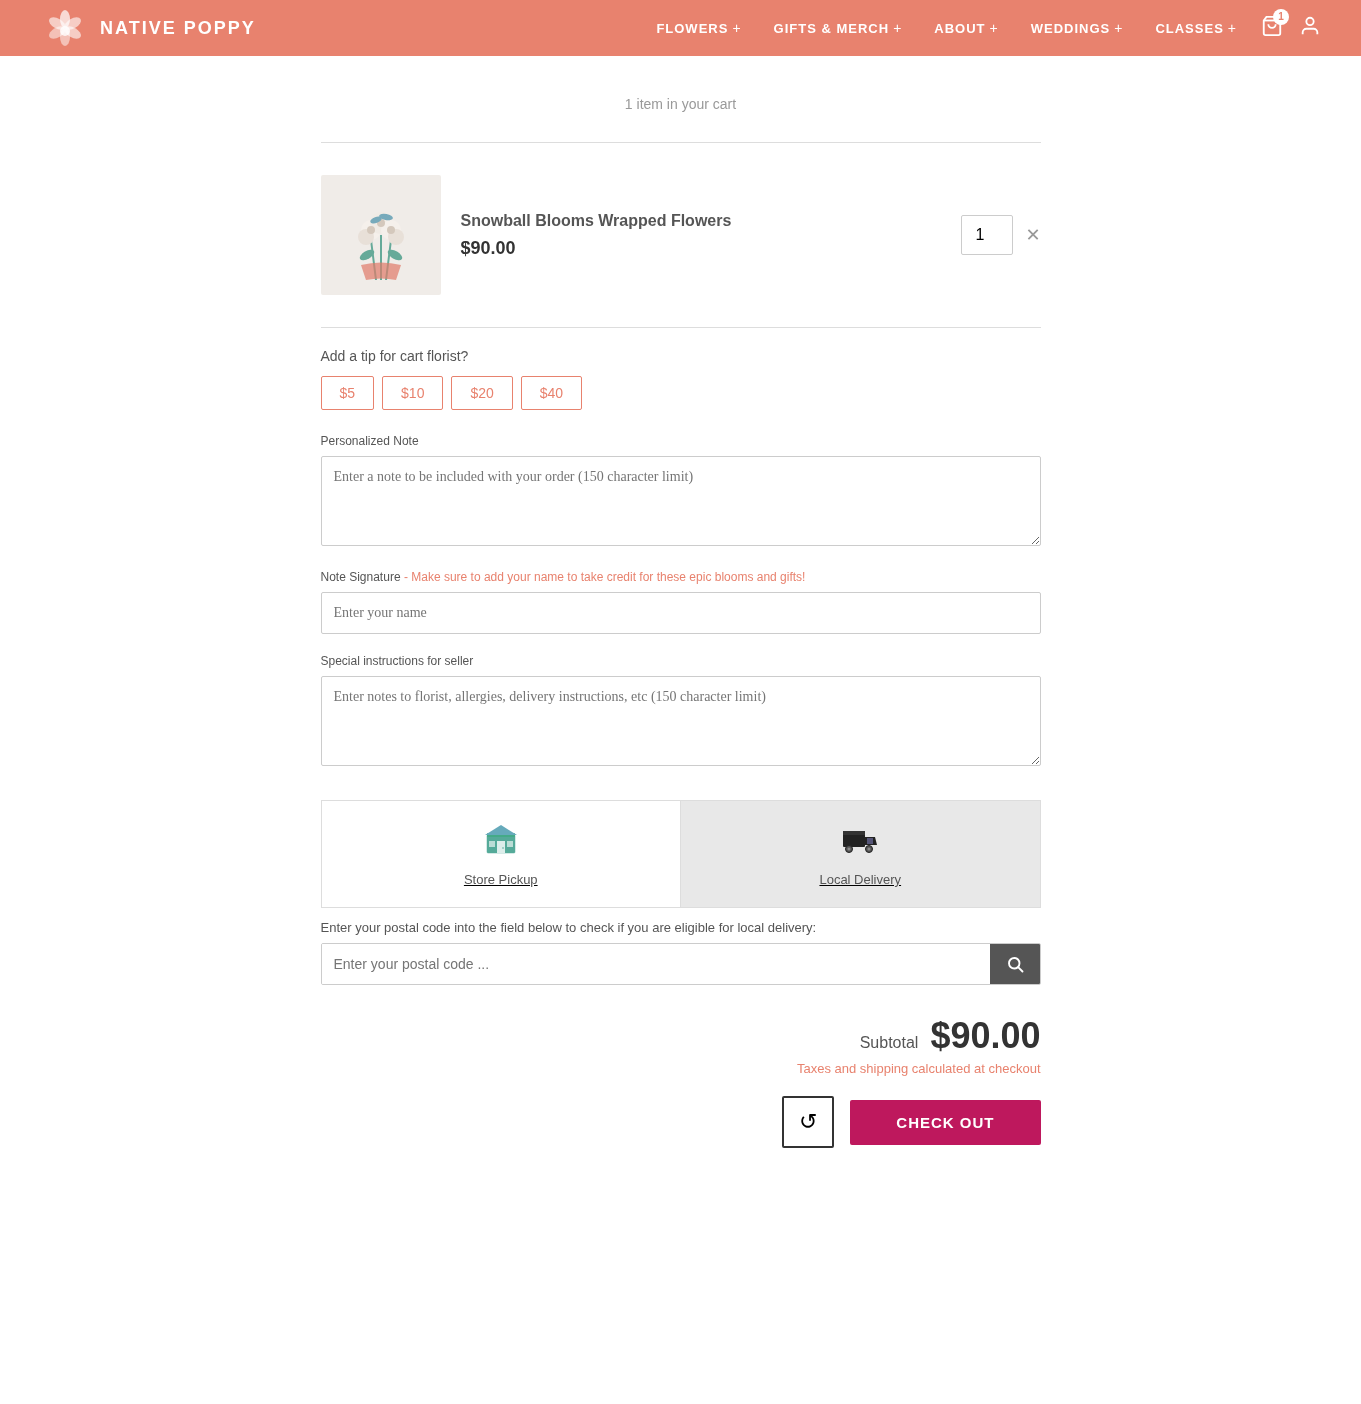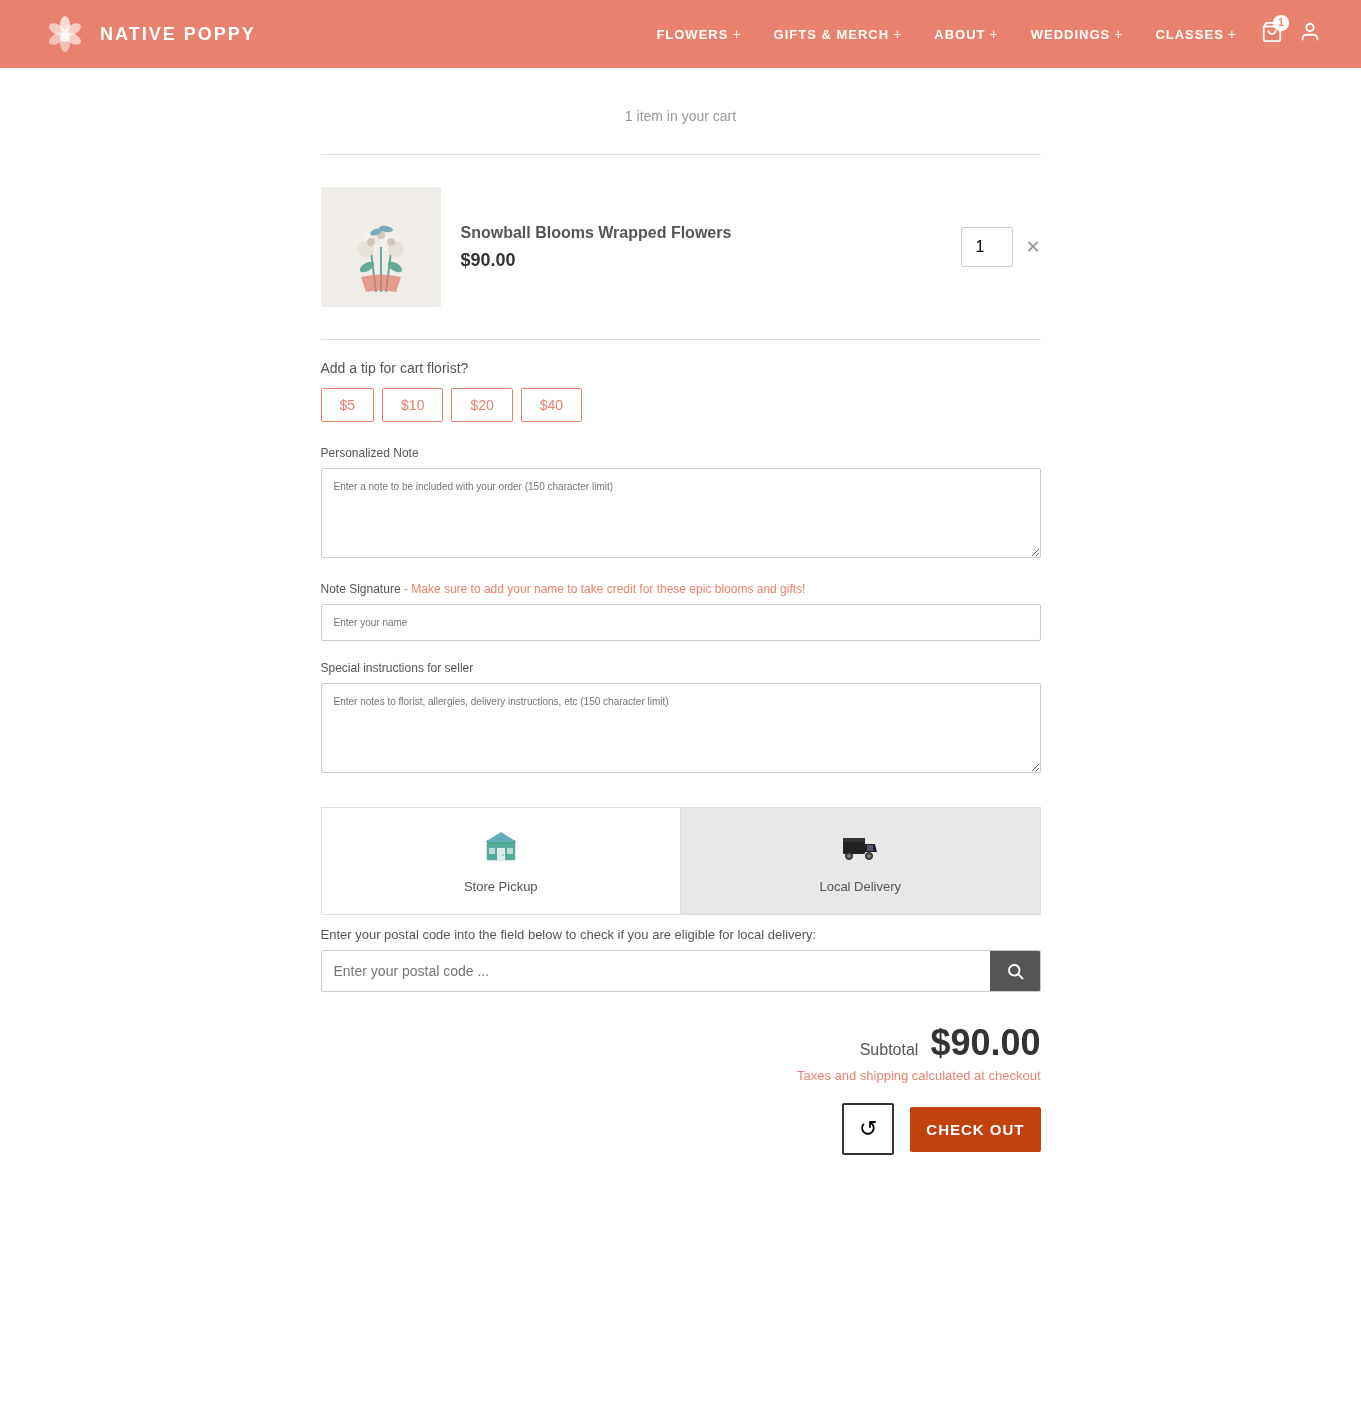--- a/index.html
+++ b/index.html
@@ -4,21 +4,21 @@
   <style>
     * { box-sizing: border-box; margin: 0; padding: 0; }
     body { font-family: Arial, sans-serif; background: #fff; color: #333; }
 
     
     .header {
       background-color: #e8826e;
       display: flex;
       align-items: center;
       padding: 0 40px;
-      height: 68px;
+      height: 56px;
     }
     .header-logo {
       display: flex;
       align-items: center;
       color: #fff;
       text-decoration: none;
       margin-right: auto;
     }
     .logo-icon {
       width: 50px;
@@ -194,24 +194,24 @@
       margin-top: 20px;
     }
     .field-label-highlight {
       color: #e8826e;
     }
     textarea.form-field, input.form-field {
       width: 100%;
       border: 1px solid #ccc;
       border-radius: 2px;
       padding: 12px;
-      font-size: 10px;
+      font-size: 14px;
       color: #737373;
       resize: vertical;
-      font-family: Liberation Sans, sans-serif;
+      font-family: Liberation Serif, serif;
     }
     textarea.form-field {
       height: 90px;
     }
 
     
     .delivery-options {
       display: flex;
       margin-top: 30px;
       border: 1px solid #ddd;
@@ -219,20 +219,21 @@
     .delivery-option {
       flex: 1;
       display: flex;
       flex-direction: column;
       align-items: center;
       justify-content: center;
       padding: 20px;
       cursor: pointer;
       background: #fff;
       border: none;
+      text-decoration: underline;
     }
     .delivery-option.active {
       background: #e8e8e8;
     }
     .delivery-option-icon {
       font-size: 30px;
       margin-bottom: 8px;
     }
     .delivery-option-label {
       font-size: 13px;
@@ -312,24 +313,24 @@
       border: 2px solid #333;
       background: #fff;
       display: flex;
       align-items: center;
       justify-content: center;
       cursor: pointer;
       font-size: 22px;
       border-radius: 2px;
     }
     .checkout-btn {
-      background: #c2410c;
+      background: #be185d;
       color: #fff;
       border: none;
-      padding: 14px 16px;
+      padding: 14px 46px;
       font-size: 15px;
       font-weight: bold;
       letter-spacing: 1px;
       text-transform: uppercase;
       cursor: pointer;
       border-radius: 2px;
     }
   </style>
 </head>
 <body>

